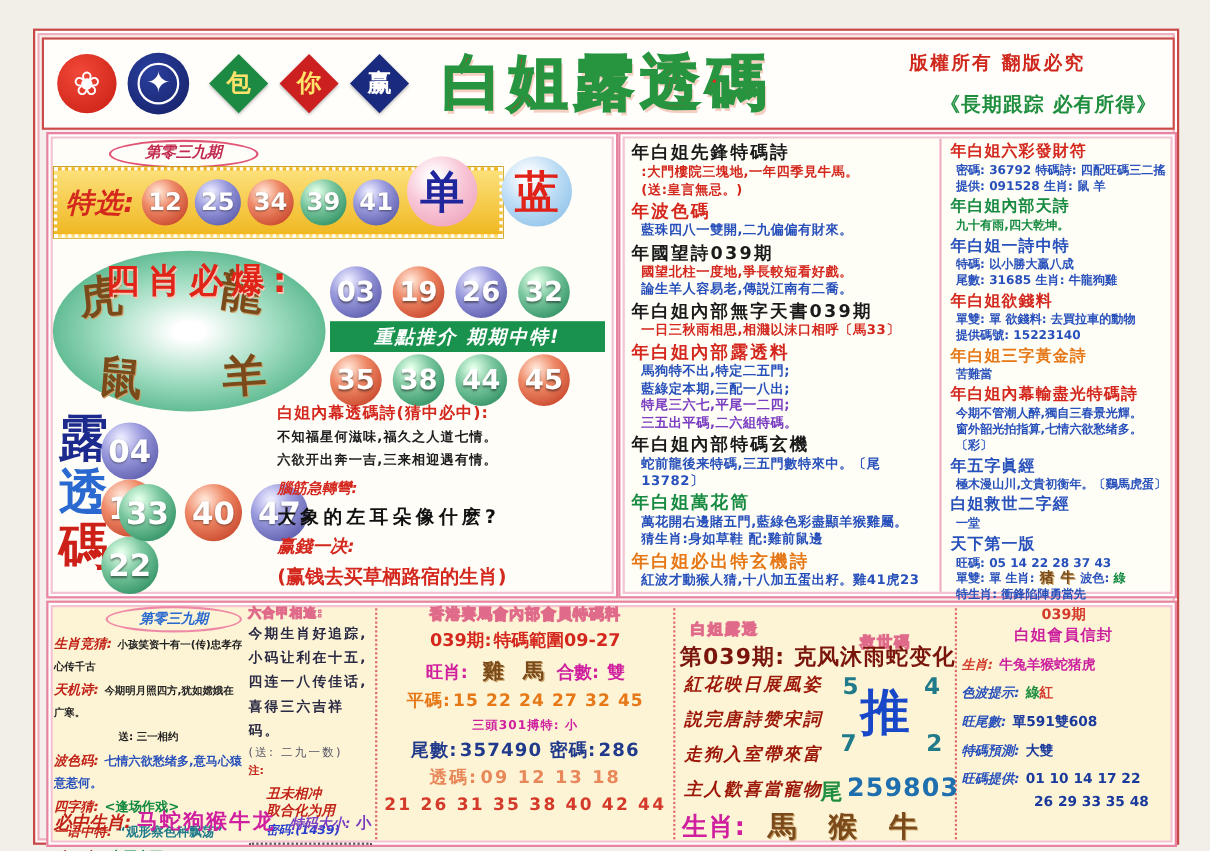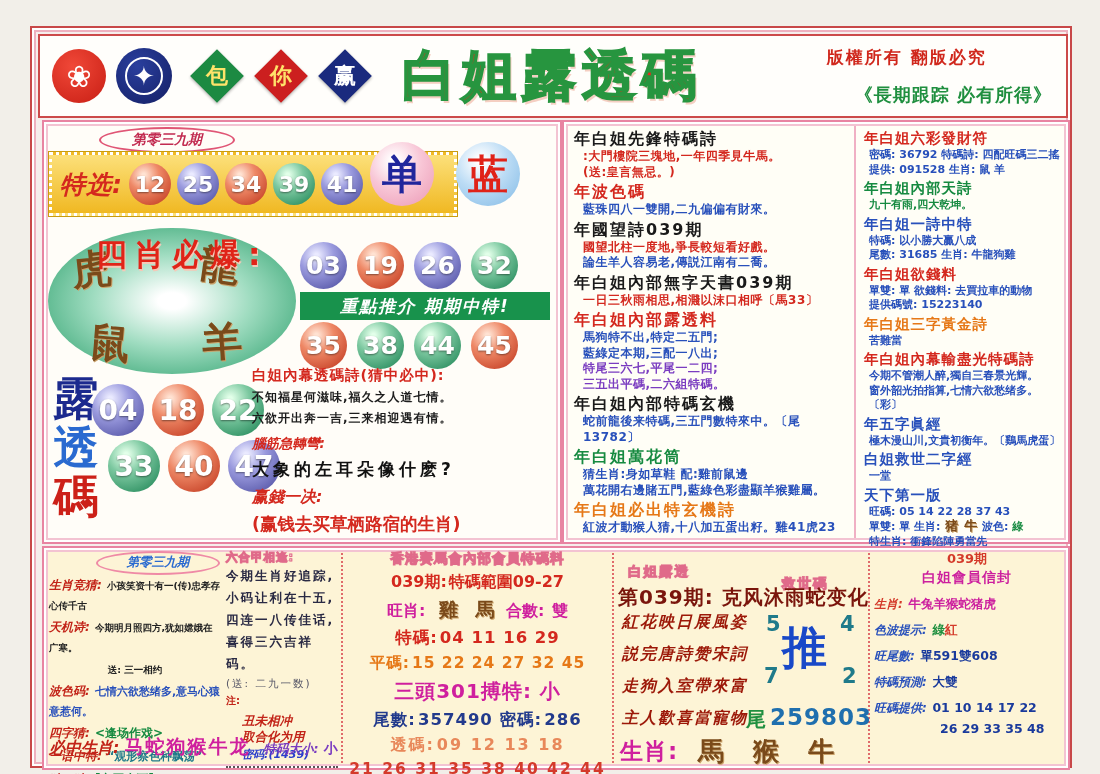--- a/index.html
+++ b/index.html
@@ -53,21 +53,21 @@
   #ellipse{left:4px;top:106px;width:248px;height:146px;border-radius:50%;
            background:radial-gradient(ellipse at center,#ffffff 8%,#9fdcc0 45%,#42ab7c 85%);}
   .animal{position:absolute;color:#7a4a1a;font-weight:bold;text-shadow:1px 1px 0 #caa26a;}
   #ellipse .animal{font-size:40px;}
   #rowballs1{left:256px;top:120px;display:flex;}
   #promo{left:256px;top:170px;width:250px;height:28px;background:#18924c;color:#fff;font-weight:bold;
          font-style:italic;font-size:17px;display:flex;align-items:center;justify-content:center;letter-spacing:2px;}
   #rowballs2{left:256px;top:200px;display:flex;}
   #vtitle{left:6px;top:252px;width:52px;text-align:center;font-weight:bold;font-size:45px;line-height:49px;}
   #vtitle .c0{color:#1c2a8e;}#vtitle .c1{color:#2a6ad0;}#vtitle .c2{color:#cc2018;}
-  #ltrow1{left:48px;top:262px;display:flex;}
+  #ltrow1{left:48px;top:262px;display:flex;flex-direction:column;}
   #ltrow2{left:64px;top:318px;display:flex;}
   #lpoem{left:208px;top:244px;width:304px;}
   #lpoemTitle{color:#d4281e;font-weight:bold;font-size:14.5px;letter-spacing:1px;}
   .lpoemLine{color:#1c1c1c;font-weight:bold;font-size:12px;letter-spacing:1px;margin-top:4px;}
   #brainLbl{color:#d4281e;font-weight:bold;font-style:italic;font-size:13.5px;margin-top:8px;}
   #brainQ{color:#111;font-weight:bold;font-size:17px;letter-spacing:4px;margin-top:5px;}
   #winLbl{color:#d4281e;font-weight:bold;font-style:italic;font-size:16px;margin-top:6px;}
   #winNote{color:#d4281e;font-weight:bold;font-size:17.5px;margin-top:4px;}
   
   #midcol{position:absolute;left:10px;top:5px;width:278px;}
@@ -112,21 +112,21 @@
   #sizeVal{color:#7a3cc0;font-weight:bold;font-size:14px;}
   #secB{position:absolute;left:299px;top:0;width:269px;height:216px;text-align:center;}
   #bhdr{font-size:13.5px;letter-spacing:1px;margin-top:2px;}
   .brow{margin-top:4px;font-weight:bold;}
   .brow .lbl{margin-right:2px;}
   #br1{color:#d4281e;font-size:16px;}
   #br2{color:#cf1f9e;font-size:16px;}
   #br2 .animal{position:static;font-size:19px;margin:0 6px;}
   #br3{color:#d4281e;font-size:16.5px;letter-spacing:1px;}
   #br4{color:#e67817;font-size:15.5px;letter-spacing:1px;}
-  #br5{color:#cf1f9e;font-size:20px;letter-spacing:1px;}
+  #br5{color:#cf1f9e;font-size:11px;letter-spacing:1px;}
   #br6{color:#223a8c;font-size:16.5px;letter-spacing:1px;}
   #br7{color:#e8885a;font-size:16px;letter-spacing:2px;}
   #br8{color:#d43a2a;font-size:15.5px;letter-spacing:2px;}
   #secC{position:absolute;left:570px;top:12px;width:254px;height:216px;}
   #chdrL{left:14px;top:3px;font-size:13.5px;letter-spacing:2px;}
   #chdrR{left:168px;top:3px;font-size:13.5px;letter-spacing:2px;margin-top:12px;}
   #ctitle{left:4px;top:24px;width:248px;color:#7a150c;font-weight:bold;font-size:20px;letter-spacing:1px;white-space:nowrap;}
   .cpoem{left:8px;font-weight:bold;font-style:italic;color:#9c1808;font-size:16px;letter-spacing:2px;}
   .cnum{color:#1f7a8a;font-weight:bold;font-size:21px;}
   #cpush{left:168px;top:58px;color:#1848c8;font-weight:bold;font-size:45px;}
@@ -266,22 +266,22 @@
         <div class="tl" data-color="blue">藍綠定本期,三配一八出;</div>
         <div class="tl" data-color="purple">特尾三六七,平尾一二四;</div>
         <div class="tl" data-color="purple">三五出平碼,二六組特碼。</div>
       </div>
       <div class="blk">
         <div class="bt" data-color="black">年白姐內部特碼玄機</div>
         <div class="tl" data-color="blue">蛇前龍後来特碼,三五門數特來中。〔尾13782〕</div>
       </div>
       <div class="blk">
         <div class="bt" data-color="green">年白姐萬花筒</div>
+        <div class="tl" data-color="blue">萬花開右邊賭五門,藍綠色彩盡顯羊猴雞屬。</div>
         <div class="tl" data-color="blue">猜生肖:身如草鞋 配:雞前鼠邊</div>
-        <div class="tl" data-color="blue">萬花開右邊賭五門,藍綠色彩盡顯羊猴雞屬。</div>
       </div>
       <div class="blk">
         <div class="bt" data-color="orange">年白姐必出特玄機詩</div>
         <div class="tl" data-color="blue">紅波才動猴人猜,十八加五蛋出籽。雞41虎23</div>
       </div>
     </div>
 
     <div id="rightcol">
       <div class="blk">
         <div class="bt" data-color="red">年白姐六彩發財符</div>
@@ -377,21 +377,20 @@
     <div id="secB">
       <div id="bhdr" class="hollow">香港賽馬會內部會員特碼料</div>
       <div class="brow" id="br1"><span class="lbl">039期:</span><span>特碼範圍09-27</span></div>
       <div class="brow" id="br2">
         <span class="lbl">旺肖:</span>
         <span class="animal">雞</span>
         <span class="animal">馬</span>
         <span class="lbl">合數:</span>
         <span>雙</span>
       </div>
-      <div class="brow" id="br3"><span class="lbl">特碼:</span><span>04 11 16 29</span></div>
       <div class="brow" id="br4"><span class="lbl">平碼:</span><span>15 22 24 27 32 45</span></div>
       <div class="brow" id="br5">三頭301搏特: 小</div>
       <div class="brow" id="br6">
         <span class="lbl">尾數:</span><span>357490</span>
         <span class="lbl">密碼:</span><span>286</span>
       </div>
       <div class="brow" id="br7"><span class="lbl">透碼:</span><span>09 12 13 18</span></div>
       <div class="brow" id="br8">21 26 31 35 38 40 42 44</div>
 
     </div>

